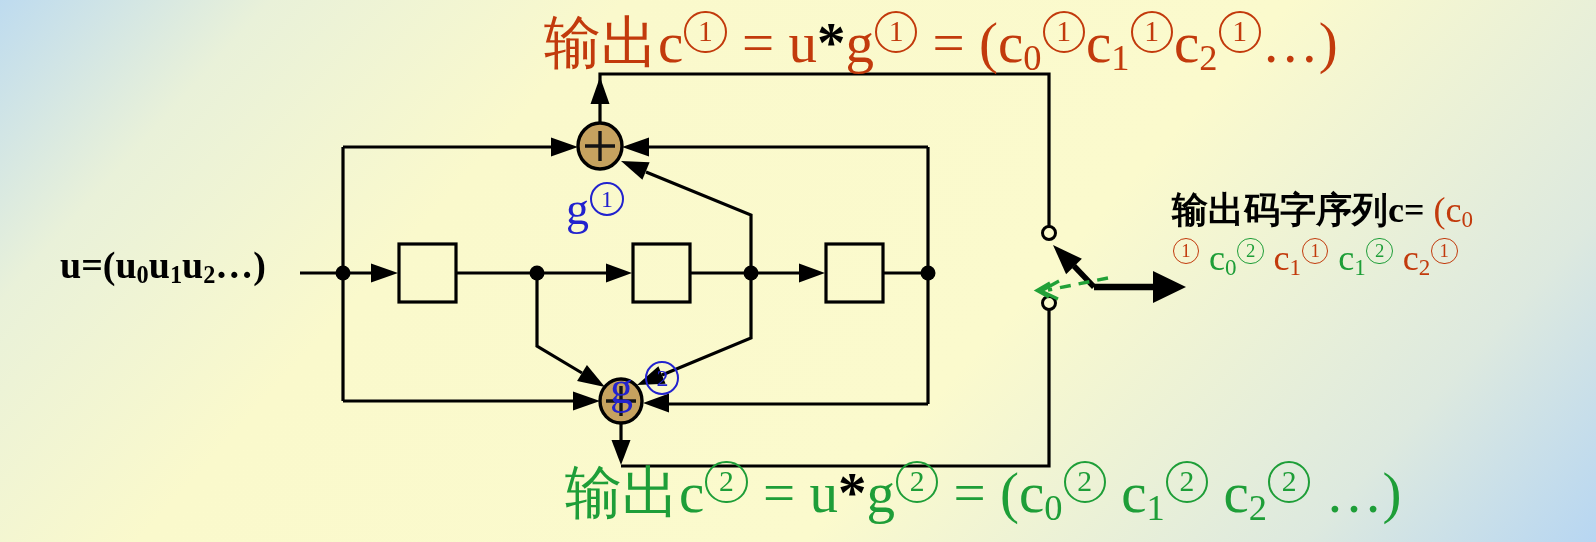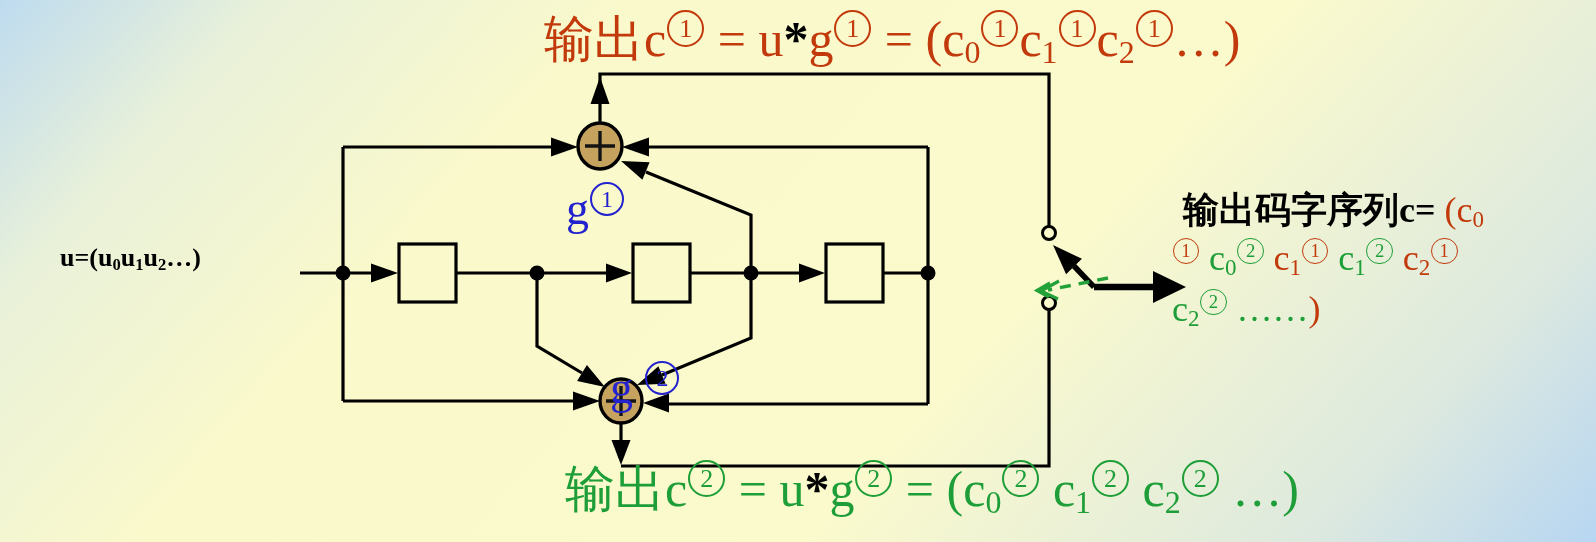--- a/index.html
+++ b/index.html
@@ -3,34 +3,34 @@
 <meta charset="utf-8">
 <style>
   html,body { margin:0; padding:0; }
   #stage {
     position:relative; width:1596px; height:542px; overflow:hidden;
     background: linear-gradient(132deg, #bedbef 0%, #e9f1d9 13%, #faf9cc 30%, #fbfacd 62%, #dde9df 86%, #b7d6f2 100%);
     font-family:"Liberation Serif","DejaVu Serif",serif;
   }
   #wires { position:absolute; left:0; top:0; }
   .txt { position:absolute; white-space:nowrap; }
-  .fm  { font-size:50px; line-height:1.15; }
+  .fm  { font-size:57px; line-height:1.15; }
   .cn-bold { font-weight:bold; }
   .seg-n {}
   .seg-sub { font-size:0.64em; vertical-align:-0.22em; }
   .seg-cs {
     display:inline-block; box-sizing:border-box;
     font-size:0.52em; width:1.42em; height:1.42em; line-height:1.28em;
     border:0.09em solid currentColor; border-radius:50%;
     text-align:center; vertical-align:0.72em; margin:0 0.04em;
   }
   .bold { font-weight:bold; }
   #top-formula    { left:544px; top:10px; }
   #input-label-1  { left:66px;  top:200px; font-size:37px; }
-  #input-label-2  { left:60px;  top:243px; font-size:26px; }
+  #input-label-2  { left:60px;  top:243px; font-size:38px; }
   #g1-label       { left:566px; top:182px; font-size:46px; }
   #g2-label       { left:610px; top:320px; font-size:46px;margin-top:41px; }
   #output-block   { left:1172px; top:186px; font-size:36px; }
   #output-block .oline { height:51px; }
   #bottom-formula { left:565px; top:460px; }
 </style>
 </head>
 <body>
 
 <div id="stage">
@@ -108,19 +108,18 @@
   </svg>
 
   <div id="top-formula" class="txt fm"><span class="seg-n" style="color: rgb(194, 58, 12);">输出c</span><span class="seg-cs" style="color: rgb(194, 58, 12);">1</span><span class="seg-n" style="color: rgb(194, 58, 12);"> = </span><span class="seg-n" style="color: rgb(194, 58, 12);">u</span><span class="seg-n bold" style="color: rgb(0, 0, 0);">*</span><span class="seg-n" style="color: rgb(194, 58, 12);">g</span><span class="seg-cs" style="color: rgb(194, 58, 12);">1</span><span class="seg-n" style="color: rgb(194, 58, 12);"> = (</span><span class="seg-n" style="color: rgb(194, 58, 12);">c</span><span class="seg-sub" style="color: rgb(194, 58, 12);">0</span><span class="seg-cs" style="color: rgb(194, 58, 12);">1</span><span class="seg-n" style="color: rgb(194, 58, 12);">c</span><span class="seg-sub" style="color: rgb(194, 58, 12);">1</span><span class="seg-cs" style="color: rgb(194, 58, 12);">1</span><span class="seg-n" style="color: rgb(194, 58, 12);">c</span><span class="seg-sub" style="color: rgb(194, 58, 12);">2</span><span class="seg-cs" style="color: rgb(194, 58, 12);">1</span><span class="seg-n" style="color: rgb(194, 58, 12);">…)</span></div>
 
   <div id="input-label-2" class="txt"><span class="seg-n bold" style="color: rgb(0, 0, 0);">u=(u</span><span class="seg-sub bold" style="color: rgb(0, 0, 0);">0</span><span class="seg-n bold" style="color: rgb(0, 0, 0);">u</span><span class="seg-sub bold" style="color: rgb(0, 0, 0);">1</span><span class="seg-n bold" style="color: rgb(0, 0, 0);">u</span><span class="seg-sub bold" style="color: rgb(0, 0, 0);">2</span><span class="seg-n bold" style="color: rgb(0, 0, 0);">…)</span></div>
 
   <div id="g1-label" class="txt"><span class="seg-n" style="color: rgb(34, 34, 206);">g</span><span class="seg-cs" style="color: rgb(34, 34, 206);">1</span></div>
   <div id="g2-label" class="txt"><span class="seg-n" style="color: rgb(34, 34, 206);">g </span><span class="seg-cs" style="color: rgb(34, 34, 206);">2</span></div>
 
   <div id="output-block" class="txt">
-    <div class="oline"><span class="seg-n bold" style="color: rgb(0, 0, 0); margin-left: 11px;">输出码字序列c=</span><span class="seg-n" style="color: rgb(194, 58, 12);"> (</span><span class="seg-n" style="color: rgb(194, 58, 12);">c</span><span class="seg-sub" style="color: rgb(194, 58, 12);">0</span></div>
+    <div class="oline"><span class="seg-n bold" style="color: rgb(0, 0, 0);">输出码字序列c=</span><span class="seg-n" style="color: rgb(194, 58, 12);"> (</span><span class="seg-n" style="color: rgb(194, 58, 12);">c</span><span class="seg-sub" style="color: rgb(194, 58, 12);">0</span></div>
     <div class="oline"><span class="seg-cs" style="color: rgb(194, 58, 12);">1</span><span class="seg-n"> </span><span class="seg-n" style="color: rgb(30, 158, 56);">c</span><span class="seg-sub" style="color: rgb(30, 158, 56);">0</span><span class="seg-cs" style="color: rgb(30, 158, 56);">2</span><span class="seg-n"> </span><span class="seg-n" style="color: rgb(194, 58, 12);">c</span><span class="seg-sub" style="color: rgb(194, 58, 12);">1</span><span class="seg-cs" style="color: rgb(194, 58, 12);">1</span><span class="seg-n"> </span><span class="seg-n" style="color: rgb(30, 158, 56);">c</span><span class="seg-sub" style="color: rgb(30, 158, 56);">1</span><span class="seg-cs" style="color: rgb(30, 158, 56);">2</span><span class="seg-n"> </span><span class="seg-n" style="color: rgb(194, 58, 12);">c</span><span class="seg-sub" style="color: rgb(194, 58, 12);">2</span><span class="seg-cs" style="color: rgb(194, 58, 12);">1</span></div>
-    <div class="oline"><span class="seg-n" style="color: rgb(30, 158, 56);">c</span><span class="seg-sub" style="color: rgb(30, 158, 56);">2</span><span class="seg-cs" style="color: rgb(30, 158, 56);">2</span><span class="seg-n" style="color: rgb(30, 158, 56);"> ……</span><span class="seg-n" style="color: rgb(194, 58, 12);">)</span></div>
   </div>
 
   <div id="bottom-formula" class="txt fm"><span class="seg-n" style="color: rgb(30, 158, 56);">输出c</span><span class="seg-cs" style="color: rgb(30, 158, 56);">2</span><span class="seg-n" style="color: rgb(30, 158, 56);"> = </span><span class="seg-n" style="color: rgb(30, 158, 56);">u</span><span class="seg-n bold" style="color: rgb(0, 0, 0);">*</span><span class="seg-n" style="color: rgb(30, 158, 56);">g</span><span class="seg-cs" style="color: rgb(30, 158, 56);">2</span><span class="seg-n" style="color: rgb(30, 158, 56);"> = (</span><span class="seg-n" style="color: rgb(30, 158, 56);">c</span><span class="seg-sub" style="color: rgb(30, 158, 56);">0</span><span class="seg-cs" style="color: rgb(30, 158, 56);">2</span><span class="seg-n" style="color: rgb(30, 158, 56);"> </span><span class="seg-n" style="color: rgb(30, 158, 56);">c</span><span class="seg-sub" style="color: rgb(30, 158, 56);">1</span><span class="seg-cs" style="color: rgb(30, 158, 56);">2</span><span class="seg-n" style="color: rgb(30, 158, 56);"> </span><span class="seg-n" style="color: rgb(30, 158, 56);">c</span><span class="seg-sub" style="color: rgb(30, 158, 56);">2</span><span class="seg-cs" style="color: rgb(30, 158, 56);">2</span><span class="seg-n" style="color: rgb(30, 158, 56);"> …)</span></div>
 </div>
 
 </body></html>

